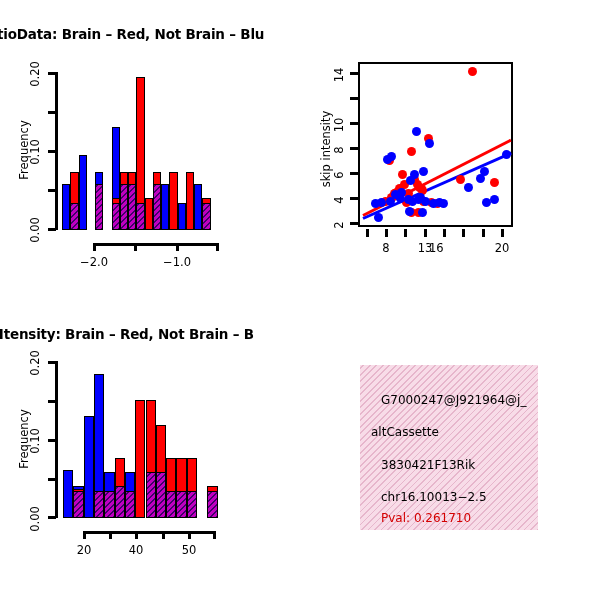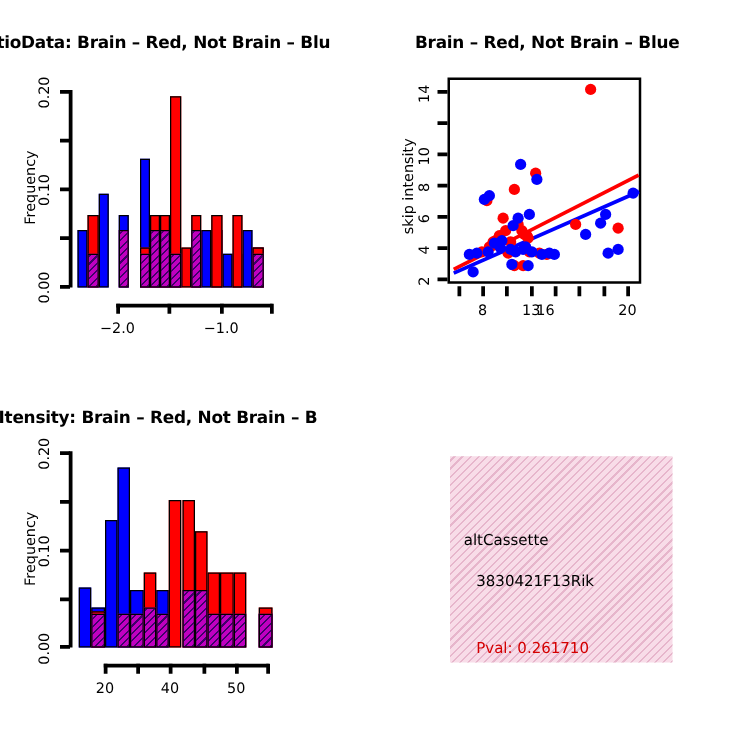--- a/index.html
+++ b/index.html
@@ -128,21 +128,20 @@
   <div class="axis-line" style="left:93px;top:243px;width:125px;height:2.5px;"></div>
   <div class="tick" style="left:93px;top:243px;width:2.5px;height:8px;"></div>
   <div class="tick" style="left:134px;top:243px;width:2.5px;height:8px;"></div>
   <div class="tick" style="left:176px;top:243px;width:2.5px;height:8px;"></div>
   <div class="tick" style="left:216px;top:243px;width:2.5px;height:8px;"></div>
   <div class="ticklbl" style="left:72px;top:255px;width:44px;text-align:center;">−2.0</div>
   <div class="ticklbl" style="left:155px;top:255px;width:44px;text-align:center;">−1.0</div>
 </div>
 
 <div class="panel" style="left:300px;top:0;width:300px;height:300px;">
-  <div class="title" style="left:32px;top:26px;">Brain – Red, Not Brain – Blue</div>
 
   <div class="scatterbox" id="tr-plot" style="left:58px;top:62px;width:155px;height:165px;">
       <div class="fitline red" style="left: 2.90625px; top: 150.173px; width: 166.349px; transform: rotate(-26.9994deg);"></div>
       <div class="fitline blue" style="left: 2.90625px; top: 153.346px; width: 161.992px; transform: rotate(-23.7978deg);"></div>
       <div class="pt red" style="left: 107.875px; top: 3.11538px;"></div>
       <div class="pt red" style="left: 64.2812px; top: 70.3846px;"></div>
       <div class="pt red" style="left: 46.8438px; top: 83.0769px;"></div>
       <div class="pt red" style="left: 24.5625px; top: 91.9615px;"></div>
       <div class="pt red" style="left: 38.125px; top: 105.923px;"></div>
       <div class="pt red" style="left: 40.0625px; top: 116.077px;"></div>
@@ -282,16 +281,18 @@
   <div class="tick" style="left:188px;top:231px;width:2.5px;height:8px;"></div>
   <div class="tick" style="left:213px;top:231px;width:2.5px;height:8px;"></div>
   <div class="ticklbl" style="left:64px;top:243px;width:40px;text-align:center;">20</div>
   <div class="ticklbl" style="left:116px;top:243px;width:40px;text-align:center;">40</div>
   <div class="ticklbl" style="left:169px;top:243px;width:40px;text-align:center;">50</div>
 </div>
 
 <div class="panel" style="left:300px;top:300px;width:300px;height:300px;">
   <div class="infobox" style="left:60px;top:65px;width:178px;height:165px;">
   </div>
+  <div class="infoline" style="left:81px;top:93px;">G7000247@J921964@j_</div>
   <div class="infoline" style="left:71px;top:125px;">altCassette</div>
   <div class="infoline" style="left:81px;top:158px;">3830421F13Rik</div>
+  <div class="infoline" style="left:81px;top:190px;">chr16.10013−2.5</div>
   <div class="infoline pval" style="left:81px;top:211px;">Pval: 0.261710</div>
 </div>
 
 </body></html>

